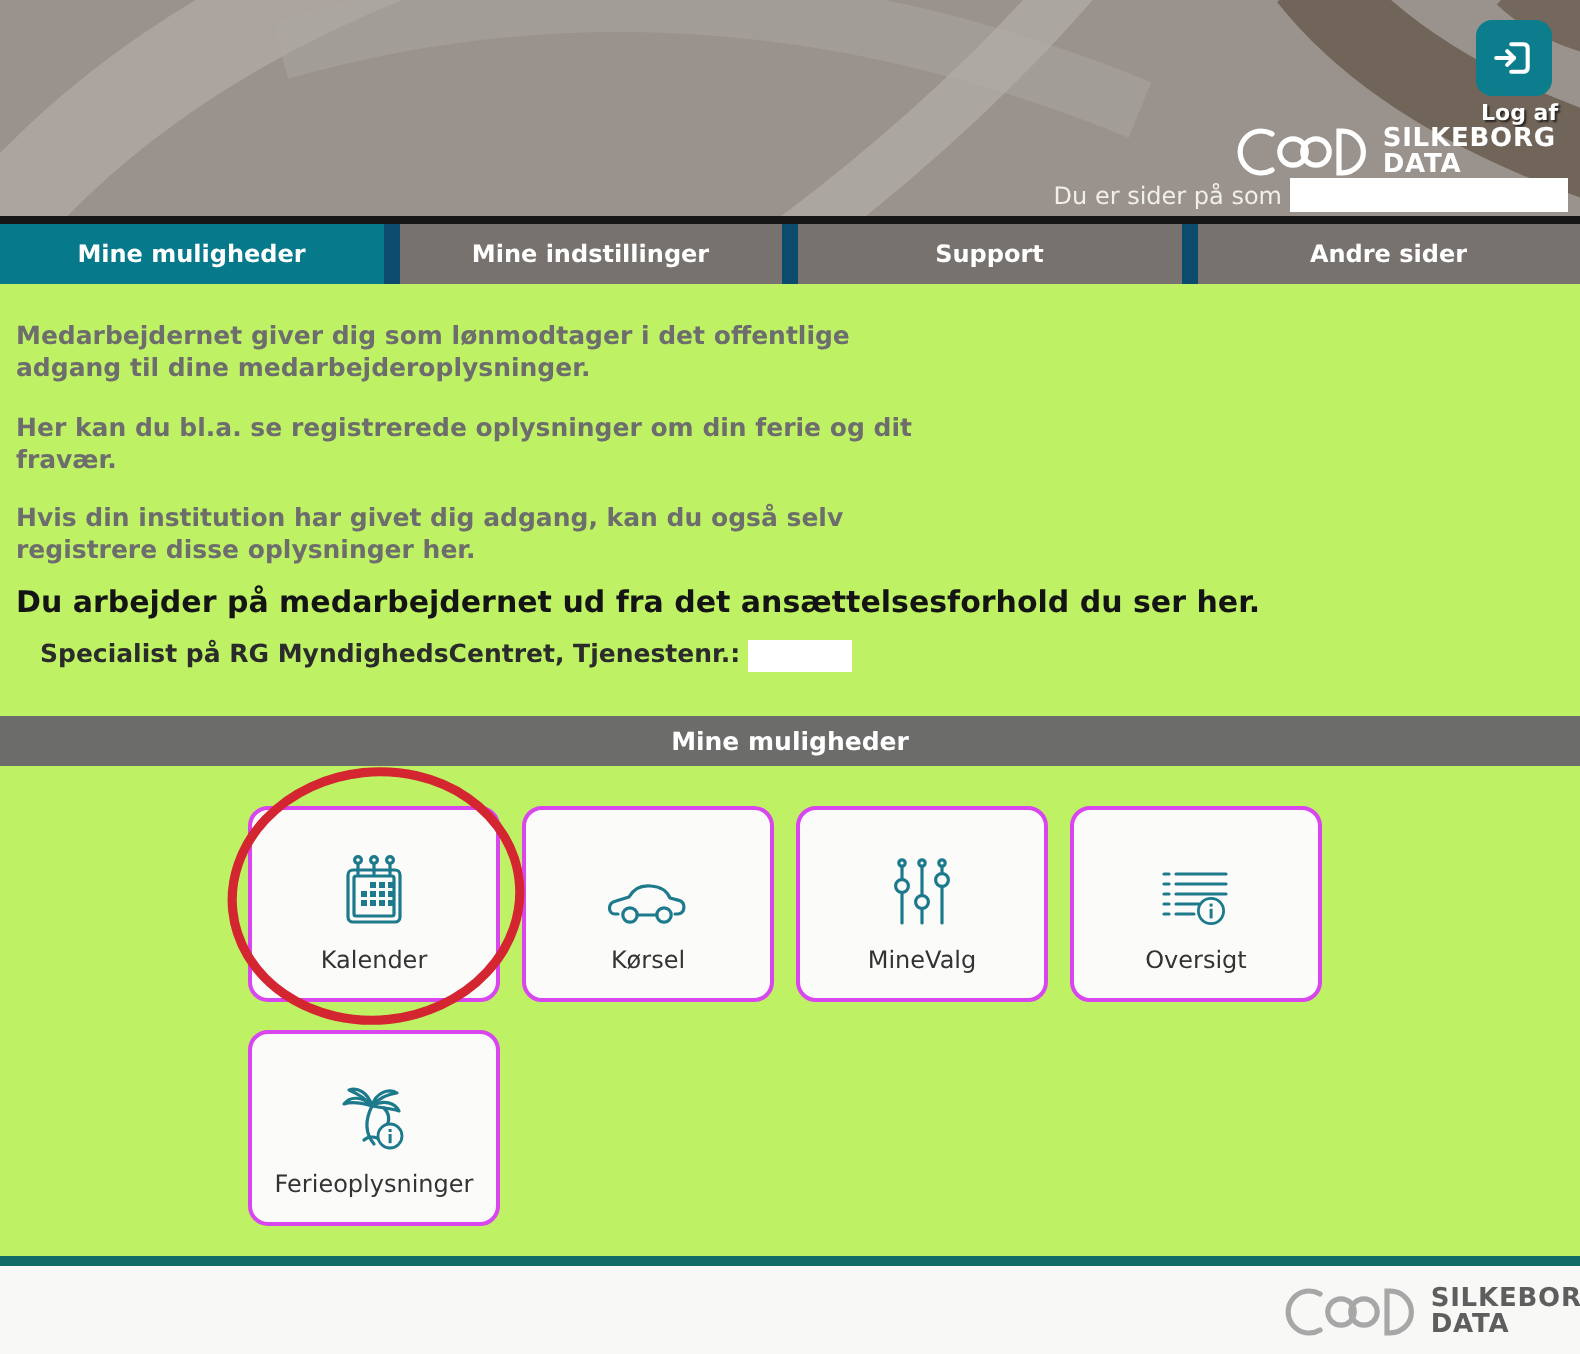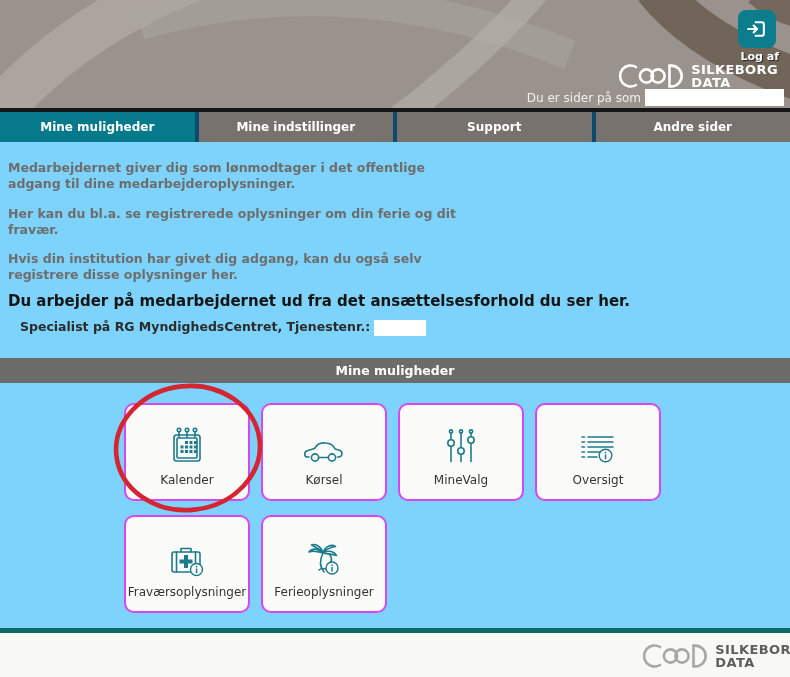--- a/index.html
+++ b/index.html
@@ -25,25 +25,25 @@
   .redact { background:#fff; display:inline-block; }
   .redact.user { width:139px; height:17px; }
   .redact.tjnr { width:52px; height:16px; vertical-align:middle; margin-left:4px; }
 
   #blackline { position:absolute; top:108px; left:0; width:790px; height:4px; background:#161616; }
 
   
   #tabs { position:absolute; top:112px; left:0; width:790px; height:30px; display:flex; background:#77726e; }
   .tab { flex:1; display:flex; align-items:center; justify-content:center; color:#fff; font-size:12px;
          font-weight:bold; background:#77726e; cursor:pointer; }
-  .tab + .tab { border-left:4px solid #0c4a6e; }
+  .tab + .tab { border-left:8px solid #0c4a6e; }
   .tab.active { background:#067a8b; }
 
   
-  #content { position:absolute; top:142px; left:0; width:790px; height:486px; background:#7dd3fc; }
+  #content { position:absolute; top:142px; left:0; width:790px; height:486px; background:#bef264; }
   .intro { position:absolute; top:18px; left:8px; width:458px; }
   .intro p { color:#6d6d6d; font-size:12.5px; font-weight:bold; line-height:1.3; margin-bottom:13px; }
   .heading { position:absolute; top:150px; left:8px; color:#141414; font-size:15px; font-weight:bold; white-space:nowrap; }
   .subline { position:absolute; top:177px; left:8px; color:#2b2b2b; font-size:12.5px; font-weight:bold;margin-left:12px; }
 
   .section-bar { position:absolute; top:216px; left:0; width:790px; height:25px; background:#6c6c6a;
                  display:flex; align-items:center; justify-content:center; }
   .section-bar span { color:#fff; font-size:12.5px; font-weight:bold; }
 
   .cards { position:absolute; top:261px; left:124px; width:560px; display:flex; flex-wrap:wrap; gap:14px 11px; }
@@ -223,39 +223,20 @@
             <circle cx="26.5" cy="23.5" r="6.3" fill="#fbfbfa" stroke="#1d7a8c" stroke-width="1.4"></circle>
             <g class="tealfill">
               <rect x="25.8" y="19.8" width="1.5" height="1.5"></rect>
               <rect x="25.8" y="22.4" width="1.5" height="4.8"></rect>
             </g>
           </svg>
         </div>
         <div class="lbl">Oversigt</div>
       </div>
 
-      <div class="card">
-        <div class="ic">
-          <svg width="38" height="36" viewBox="0 0 38 36">
-            <g class="tealstroke">
-              <path d="M13 10 v-3.5 h10 v3.5"></path>
-              <rect x="4" y="10" width="28" height="20" rx="2"></rect>
-              <path d="M8.5 10 v20"></path>
-                <path d="M27.5 10 v20"></path>
-            </g>
-            <path class="tealfill" d="M16 13 h4 v4.5 h4.5 v4 h-4.5 v4.5 h-4 v-4.5 h-4.5 v-4 h4.5 z"></path>
-            <circle cx="28.5" cy="27.5" r="6" fill="#fbfbfa" stroke="#1d7a8c" stroke-width="1.4"></circle>
-            <g class="tealfill">
-              <rect x="27.8" y="24" width="1.5" height="1.5"></rect>
-              <rect x="27.8" y="26.5" width="1.5" height="4.6"></rect>
-            </g>
-          </svg>
-        </div>
-        <div class="lbl">Fraværsoplysninger</div>
-      </div>
 
       <div class="card">
         <div class="ic">
           <svg width="38" height="38" viewBox="0 0 38 38">
             <g class="tealstroke">
               <path d="M18 13 c-3 6 -4 13 1 19"></path>
               <path d="M18 13 c-5 -5 -11 -5 -14 -1 c4 -1.5 9 -0.5 14 1"></path>
               <path d="M18 13 c-2 -7 -7.5 -9.5 -11.5 -8 c3.5 1.5 8 4 11.5 8"></path>
               <path d="M18 13 c2 -7 8.5 -9 12.5 -6.5 c-4.5 0.5 -9 2.5 -12.5 6.5"></path>
               <path d="M18 13 c6 -3.5 11.5 -1.5 13.5 2.5 c-4.5 -1.5 -9 -1.5 -13.5 -2.5"></path>

